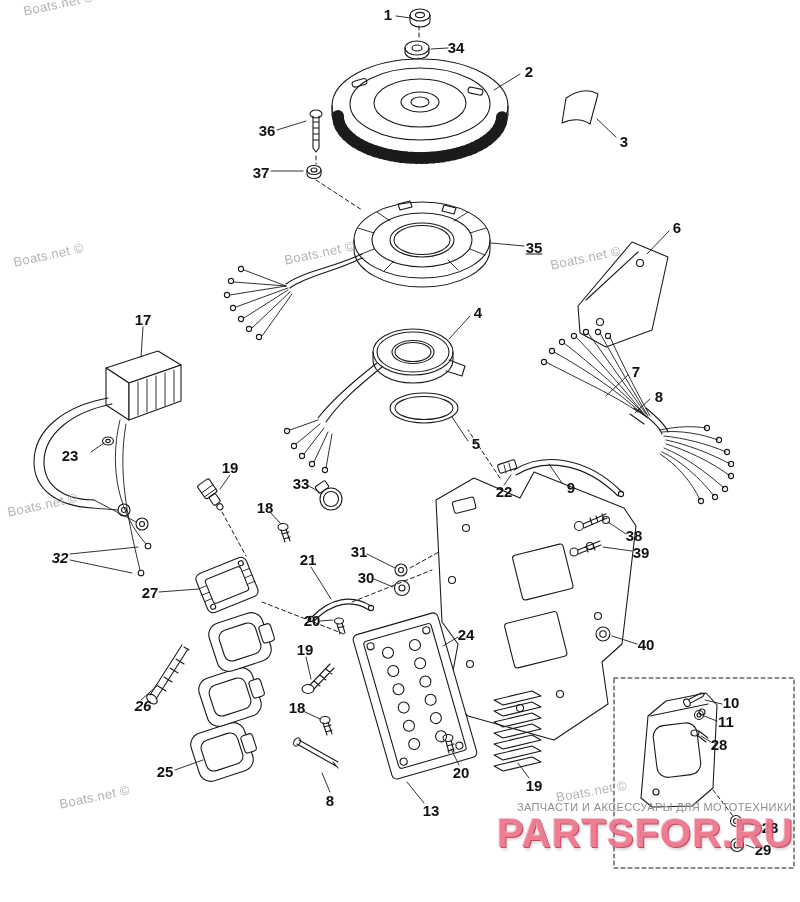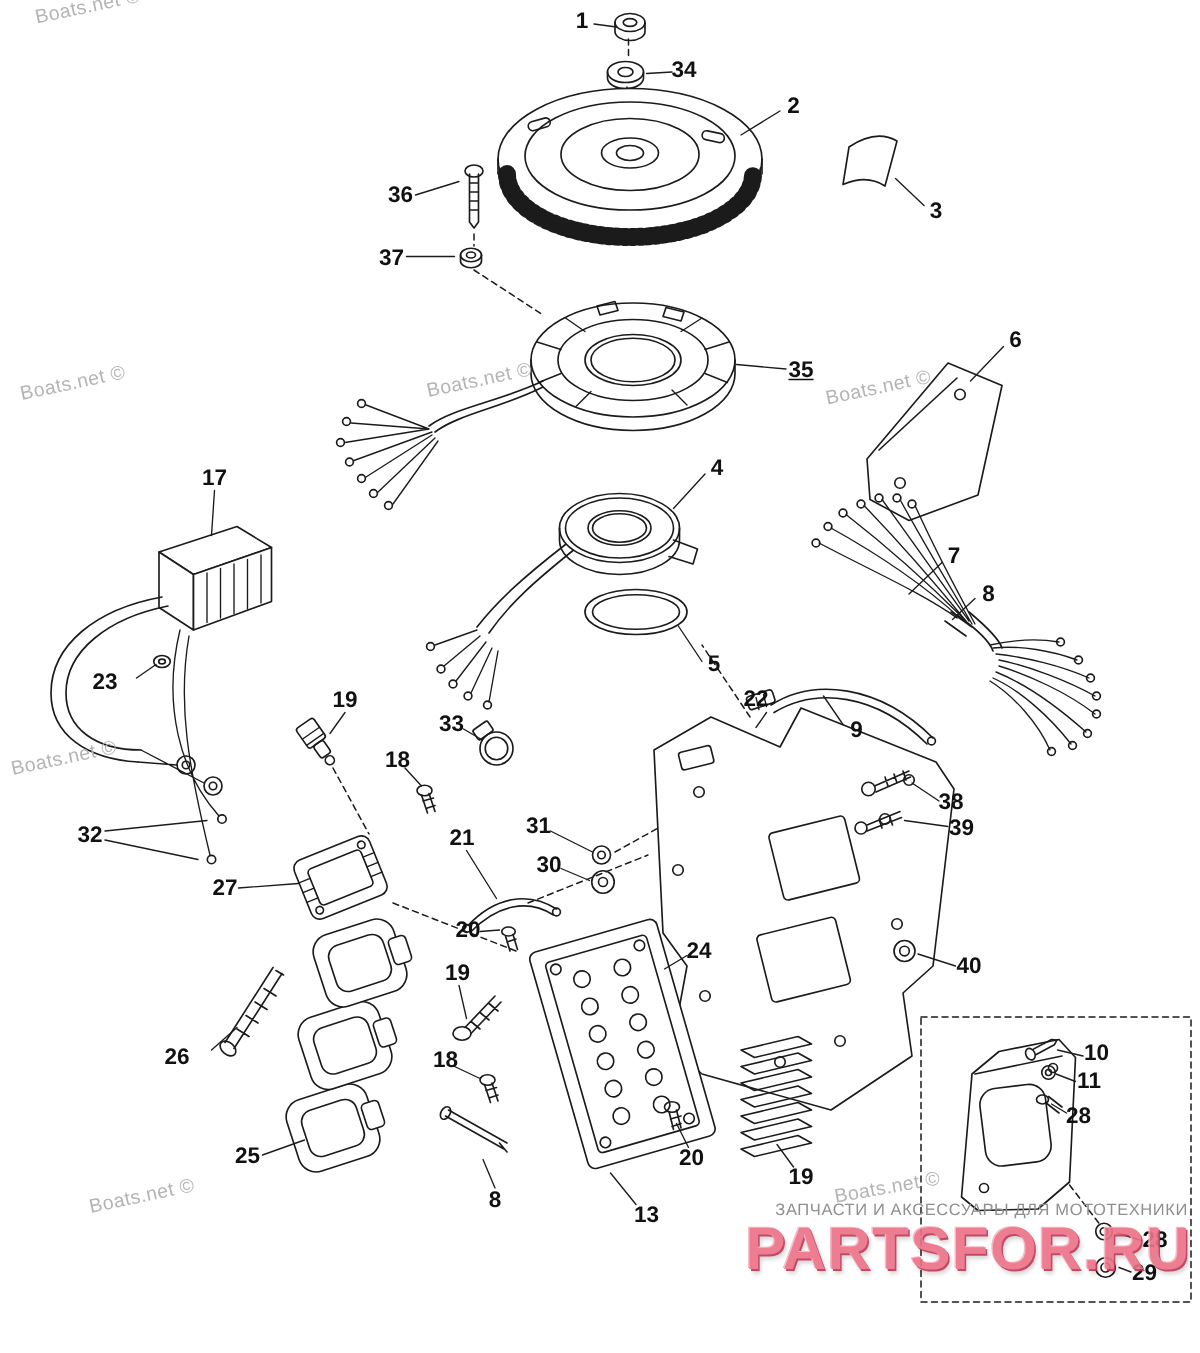--- a/index.html
+++ b/index.html
@@ -365,36 +365,36 @@
       <div class="part-label" style="left: 261px; top: 172px;">37</div>
       <div class="part-label" style="left: 534px; top: 247px; text-decoration: underline;">35</div>
       <div class="part-label" style="left: 677px; top: 227px;">6</div>
       <div class="part-label" style="left: 143px; top: 319px;">17</div>
       <div class="part-label" style="left: 478px; top: 312px;">4</div>
       <div class="part-label" style="left: 636px; top: 371px;">7</div>
       <div class="part-label" style="left: 659px; top: 396px;">8</div>
       <div class="part-label" style="left: 476px; top: 443px;">5</div>
       <div class="part-label" style="left: 70px; top: 455px; text-align: right;">23</div>
       <div class="part-label" style="left: 571px; top: 487px;">9</div>
-      <div class="part-label" style="left: 504px; top: 466px;">22</div>
+      <div class="part-label" style="left: 504px; top: 491px;">22</div>
       <div class="part-label" style="left: 230px; top: 467px;">19</div>
       <div class="part-label" style="left: 301px; top: 483px;">33</div>
       <div class="part-label" style="left: 265px; top: 507px;">18</div>
       <div class="part-label" style="left: 634px; top: 535px;">38</div>
       <div class="part-label" style="left: 641px; top: 552px;">39</div>
-      <div class="part-label" style="left: 60px; top: 557px;">32</div>
+      <div class="part-label" style="left: 60px; top: 557px; font-style: italic;">32</div>
       <div class="part-label" style="left: 359px; top: 551px;">31</div>
       <div class="part-label" style="left: 366px; top: 577px;">30</div>
       <div class="part-label" style="left: 308px; top: 559px;">21</div>
       <div class="part-label" style="left: 150px; top: 592px;">27</div>
       <div class="part-label" style="left: 312px; top: 620px;">20</div>
       <div class="part-label" style="left: 466px; top: 634px;">24</div>
       <div class="part-label" style="left: 646px; top: 644px;">40</div>
       <div class="part-label" style="left: 305px; top: 649px;">19</div>
-      <div class="part-label" style="left: 118px; top: 705px;">26</div>
+      <div class="part-label" style="left: 143px; top: 705px; font-style: italic;">26</div>
       <div class="part-label" style="left: 297px; top: 707px;">18</div>
       <div class="part-label" style="left: 165px; top: 771px;">25</div>
       <div class="part-label" style="left: 330px; top: 800px;">8</div>
       <div class="part-label" style="left: 431px; top: 810px;">13</div>
       <div class="part-label" style="left: 461px; top: 772px;">20</div>
       <div class="part-label" style="left: 534px; top: 785px;">19</div>
       <div class="part-label" style="left: 731px; top: 702px;">10</div>
       <div class="part-label" style="left: 726px; top: 721px;">11</div>
       <div class="part-label" style="left: 719px; top: 744px;">28</div>
       <div class="part-label" style="left: 770px; top: 827px;">28</div>

